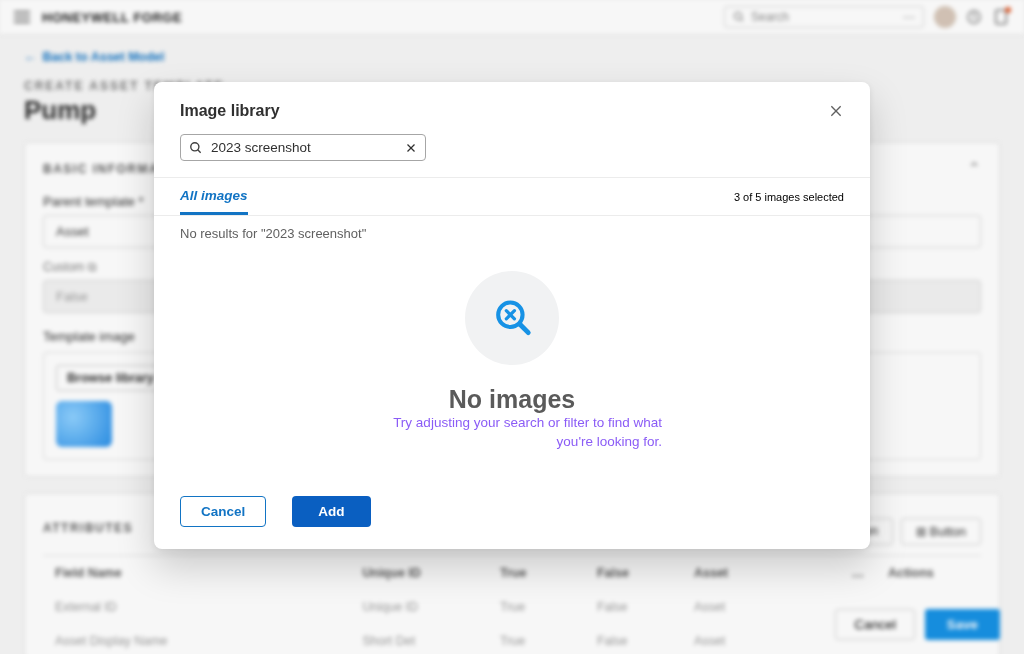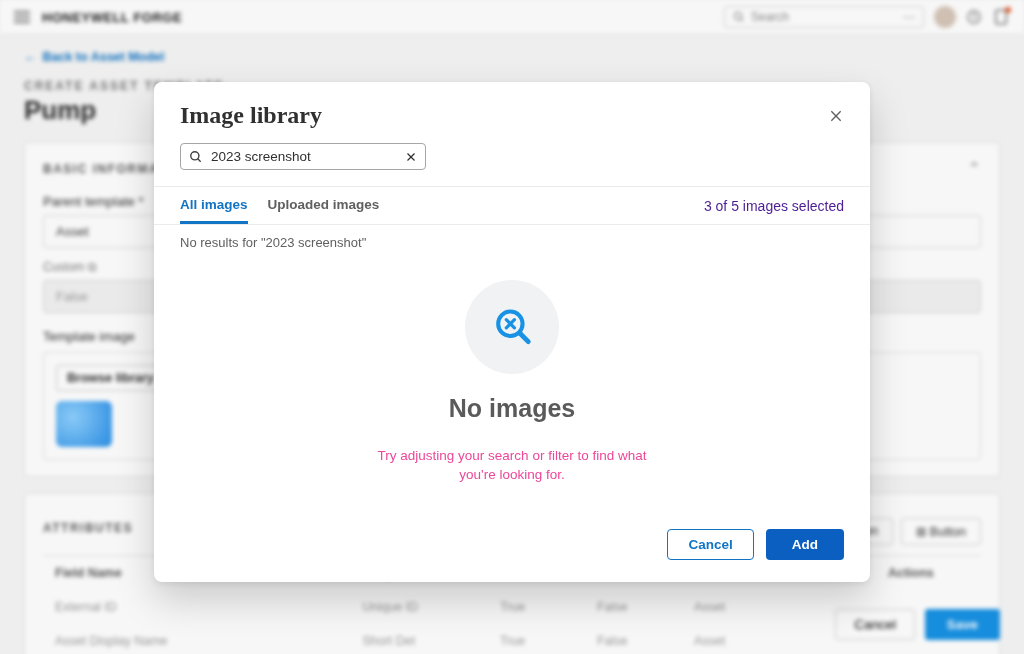--- a/index.html
+++ b/index.html
@@ -46,45 +46,45 @@
     .attr-row > div { padding:10px 12px; }
 
     .bg-footer { position:absolute; right:24px; bottom:14px; display:flex; gap:10px; }
     .bg-save { background:#1792e5; color:#fff; border:none; border-radius:3px; padding:7px 22px; font-weight:700; }
     .bg-cancel { background:#fff; border:1px solid #d0d0d0; border-radius:3px; padding:7px 18px; }
 
     
     .overlay { position:absolute; inset:0; background:rgba(0,0,0,0.03); }
     .modal { position:absolute; left:50%; top:82px; transform:translateX(-50%); width:716px; background:#fff; border-radius:8px; box-shadow:0 18px 38px rgba(0,0,0,0.18), 0 2px 6px rgba(0,0,0,0.08); overflow:hidden; }
     .modal-head { display:flex; align-items:center; justify-content:space-between; padding:20px 26px 0 26px; }
-    .modal-title { font-size:24px; font-weight:700; color:#303030;font-family:Liberation Serif, serif; }
+    .modal-title { font-size:16px; font-weight:700; color:#303030; }
     .close { cursor:pointer; color:#606060; font-size:18px; line-height:1; }
 
     .modal-tools { display:flex; align-items:center; justify-content:space-between; padding:14px 26px 16px 26px; }
     .search-box { display:flex; align-items:center; border:1px solid #a6a6a6; border-radius:4px; padding:5px 8px; width:246px; gap:8px; }
     .search-box input { border:none; outline:none; flex:1; font-size:13.5px; color:#303030; background:transparent; }
     .clear-x { color:#303030; font-size:15px; cursor:pointer; line-height:1; }
 
     .tool-btns { display:flex; gap:12px; }
     .tool-btn { border:1px solid #b0b0b0; background:#fff; border-radius:4px; padding:6px 16px; font-size:13px; font-weight:600; cursor:pointer; }
 
     .tabs-row { display:flex; align-items:center; justify-content:space-between; padding:0 26px; border-bottom:1px solid #ececec; border-top:1px solid #ececec; }
-    .tabs { display:flex; gap:20px; }
+    .tabs { display:flex; gap:28px;font-style:italic; }
     .tab { padding:10px 0 12px 0; font-size:13.5px; color:#606060; cursor:pointer; font-weight:600; }
     .tab.active { color:#1274c4; border-bottom:3px solid #1274c4; padding-bottom:9px; }
-    .sel-count { font-size:14px; color:#4c1d95; }
+    .sel-count { font-size:11px; color:#000000; }
 
     .no-results-line { padding:10px 26px 0 26px; font-size:13px; color:#606060; }
 
     .empty { display:flex; flex-direction:column; align-items:center; padding:24px 26px 26px 26px; }
     .empty-icon-wrap { width:94px; height:94px; border-radius:50%; background:#f1f2f3; display:flex; align-items:center; justify-content:center; margin-top:6px; }
     .empty-title { font-size:25px; font-weight:700; color:#5a5a5a; margin-top:20px; }
-    .empty-sub { font-size:13.5px; color:#ec4899; margin-top:24px; text-align:center; max-width:300px; line-height:1.4; }
-
-    .modal-footer { display:flex; justify-content:flex-end; gap:12px; padding:18px 26px 22px 26px; }
+    .empty-sub { font-size:13.5px; color:#8b5cf6; margin-top:0; text-align:right; max-width:300px; line-height:1.4; }
+
+    .modal-footer { display:flex; justify-content:flex-start; gap:26px; padding:18px 26px 22px 26px; }
     .btn-cancel { border:1px solid #1274c4; color:#1274c4; background:#fff; border-radius:4px; padding:7px 20px; font-size:13.5px; font-weight:600; cursor:pointer; }
     .btn-add { border:none; color:#fff; background:#0a5fc1; border-radius:4px; padding:7px 26px; font-size:13.5px; font-weight:700; cursor:pointer; }
 
     svg { display:block; }
     .icon-sm { color:#606060; }
   </style>
 </head>
 <body>
 
 <div class="bg">
@@ -215,21 +215,20 @@
             <line x1="5" y1="5" x2="19" y2="19"></line>
             <line x1="19" y1="5" x2="5" y2="19"></line>
           </svg>
       </span>
     </div>
   </div>
 
   <div class="tabs-row">
     <div class="tabs">
       <div class="tab active">All images</div>
-      <div class="tab">Uploaded images</div>
     </div>
     <div class="sel-count">3 of 5 images selected</div>
   </div>
 
   <div class="no-results-line">No results for "2023 screenshot"</div>
 
   <div class="empty">
     <div class="empty-icon-wrap">
       <svg width="52" height="52" viewBox="0 0 64 64" fill="none">
         <circle cx="30" cy="28" r="15" stroke="#1792e5" stroke-width="5"></circle>

